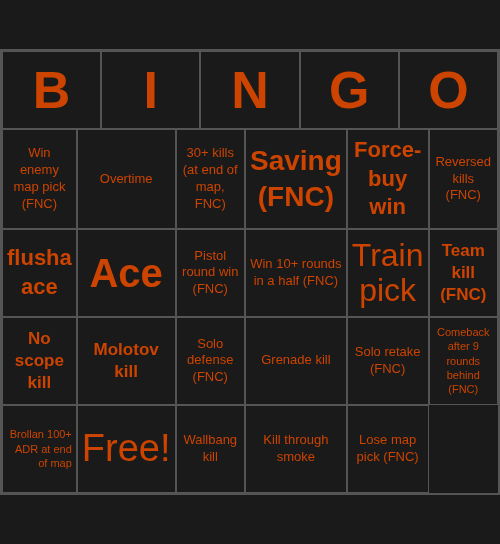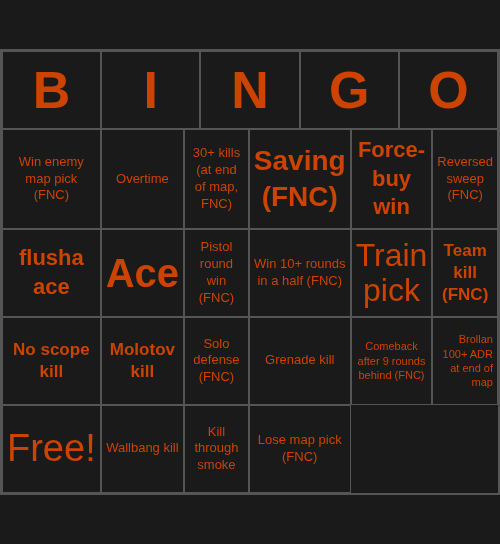--- a/index.html
+++ b/index.html
@@ -95,21 +95,21 @@
       <div class="bingo-cell">
         <span class="bingo-cell-text">30+ kills (at end of map, FNC)</span>
       </div>
       <div class="bingo-cell">
         <span class="bingo-cell-text saving">Saving (FNC)</span>
       </div>
       <div class="bingo-cell">
         <span class="bingo-cell-text large">Force-buy win</span>
       </div>
       <div class="bingo-cell">
-        <span class="bingo-cell-text">Reversed sweep (FNC)</span>
+        <span class="bingo-cell-text">Reversed kills (FNC)</span>
       </div>
       <div class="bingo-cell">
         <span class="bingo-cell-text large">flusha ace</span>
       </div>
       <div class="bingo-cell">
         <span class="bingo-cell-text xxlarge">Ace</span>
       </div>
       <div class="bingo-cell">
         <span class="bingo-cell-text">Pistol round win (FNC)</span>
       </div>
@@ -128,20 +128,23 @@
       <div class="bingo-cell">
         <span class="bingo-cell-text medium">Molotov kill</span>
       </div>
       <div class="bingo-cell">
         <span class="bingo-cell-text">Solo defense (FNC)</span>
       </div>
       <div class="bingo-cell">
         <span class="bingo-cell-text">Grenade kill</span>
       </div>
       <div class="bingo-cell">
+        <span class="bingo-cell-text">Solo retake (FNC)</span>
+      </div>
+      <div class="bingo-cell">
         <span class="bingo-cell-text" style="font-size: 11px; line-height: 1.3;">Comeback after 9 rounds behind (FNC)</span>
       </div>
       <div class="bingo-cell">
         <span class="bingo-cell-text" style="font-size: 11px; line-height: 1.3; text-align: right;">Brollan 100+ ADR at end of map</span>
       </div>
       <div class="bingo-cell">
         <span class="bingo-cell-text free">Free!</span>
       </div>
       <div class="bingo-cell">
         <span class="bingo-cell-text">Wallbang kill</span>

